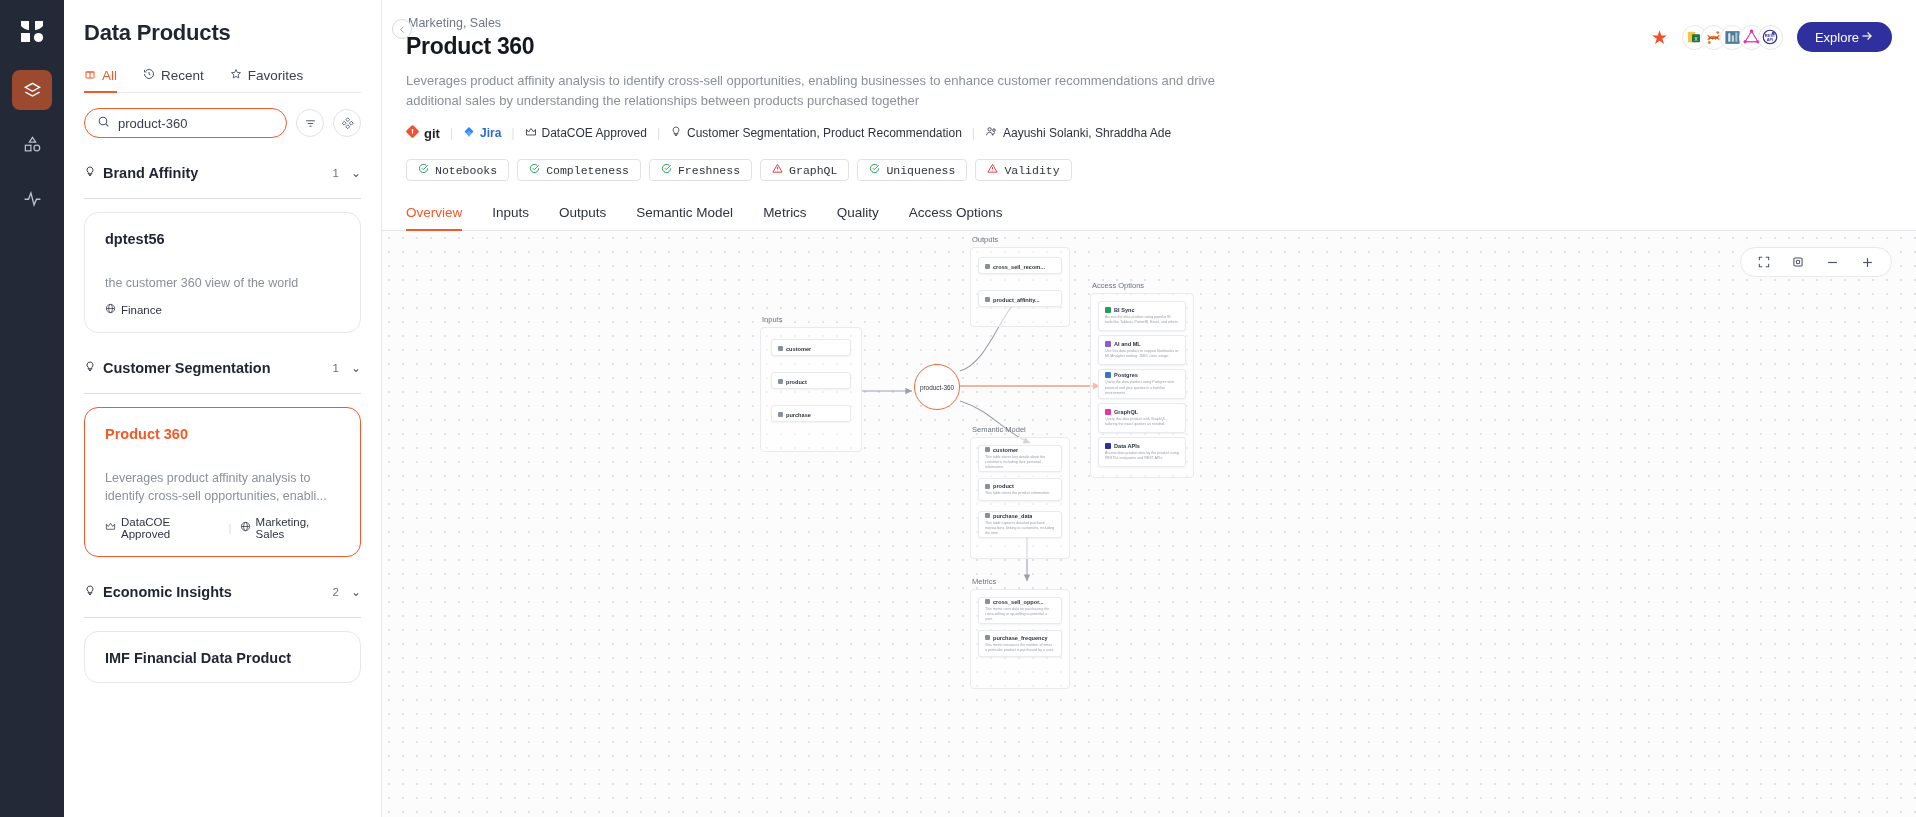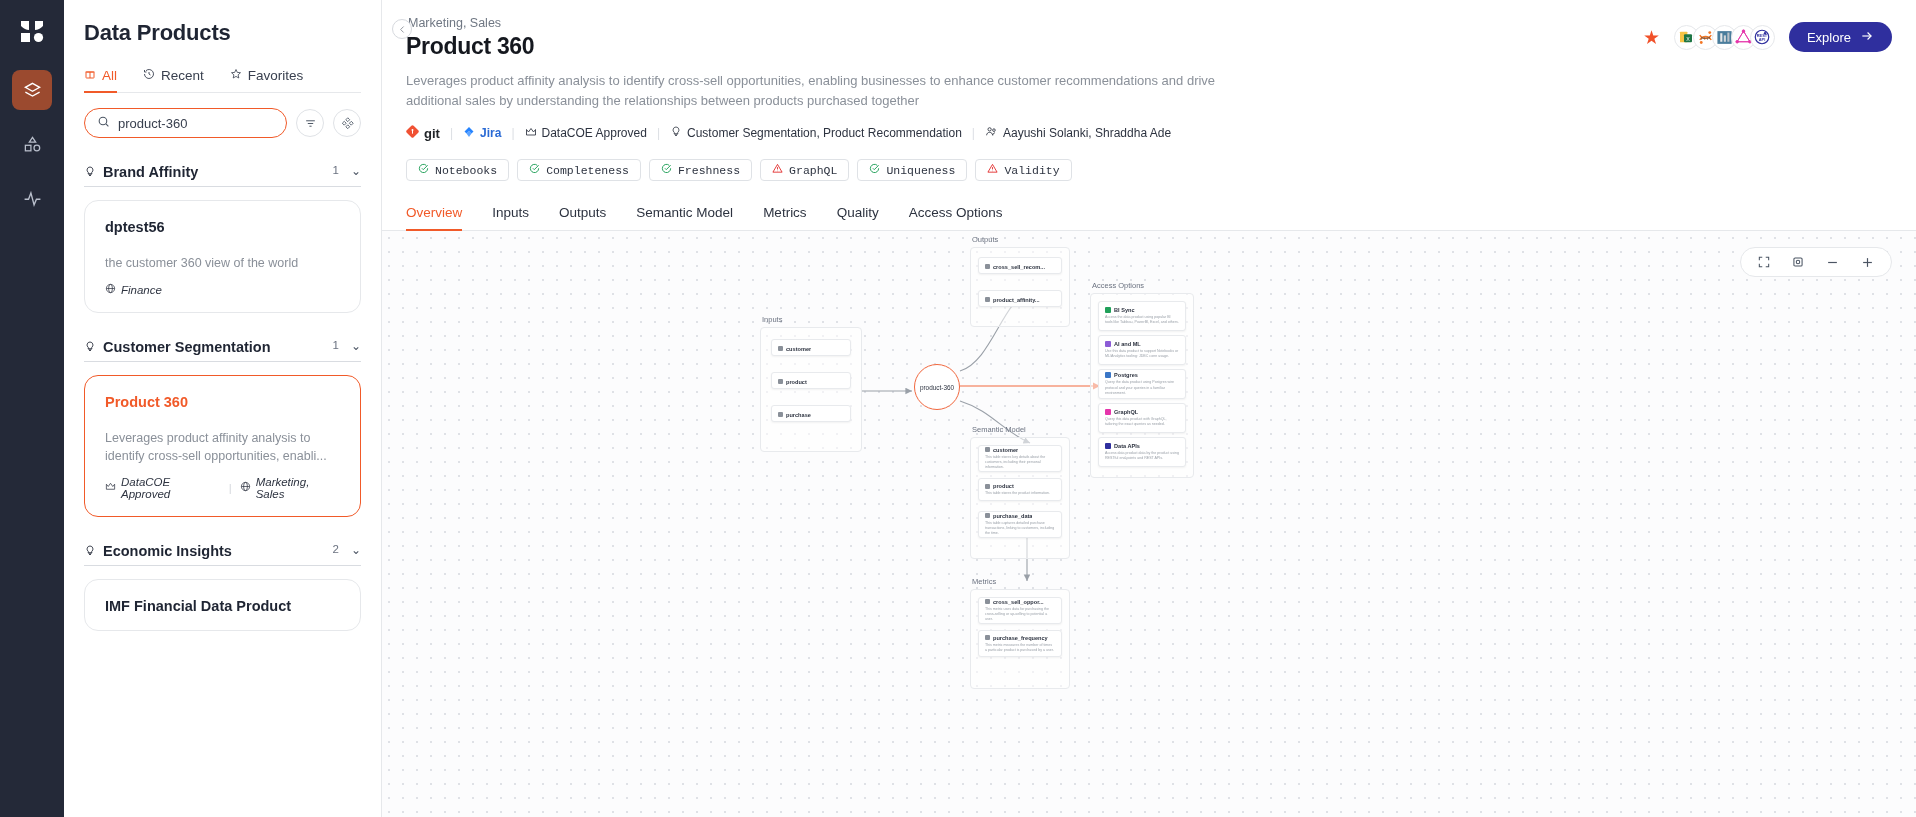--- a/index.html
+++ b/index.html
@@ -51,36 +51,36 @@
   .search-box input {
     border: none; outline: none; font-size: 13px; color: #39404f;
     font-family: "Liberation Sans", sans-serif; width: 100%; background: transparent;
   }
   .circ-btn {
     width: 28px; height: 28px; min-width:28px; border-radius: 50%; border: 1px solid #dfe2e6;
     display: flex; align-items: center; justify-content: center; cursor: pointer; background:#fff;
   }
 
   .group { margin-top: 26px; }
-  .group-head { display: flex; align-items: flex-start; padding-bottom: 4px; border-bottom: 1px solid #d9dce1; }
+  .group-head { display: flex; align-items: center; padding-bottom: 16px; border-bottom: 1px solid #d9dce1; }
   .group-name { font-size: 14.5px; font-weight: bold; color: #1f2533; margin-left: 7px; flex: 1; }
   .group-count { font-size: 11.5px; color: #6b7280; margin-right: 12px; }
   .chev { color:#4b5563; font-size: 12px; }
 
   .card {
     border: 1px solid #e6e8eb; border-radius: 14px; margin-top: 13px;
     padding: 18px 20px 16px 20px; background: #fff; cursor: pointer;
   }
   .card.sel { border: 1px solid #f15a29; }
   .card-title { font-size: 14.5px; font-weight: bold; color: #1f2533; }
   .card.sel .card-title { color: #f15a29; }
-  .card-desc { font-size: 12.5px; color: #8a9099; line-height: 1.38; margin-top: 20px; }
+  .card-desc { font-size: 12.5px; color: #8a9099; line-height: 1.38; margin-top: 28px; }
   .card-meta { display: flex; align-items: center; gap: 8px; margin-top: 11px; font-size: 11.5px; color: #2d3340; }
   .card-meta .sep { color: #d5d8dd; }
-  .mchip { display: flex; align-items: center; gap: 5px; font-style: italic; }
+  .mchip { display: flex; align-items: center; gap: 5px; }
 
   
   .main { flex: 1; height: 817px; display: flex; flex-direction: column; background:#fff; overflow:hidden; }
   .mainhead { padding: 16px 24px 0 24px; position: relative; }
   .back-btn {
     position: absolute; left: 10px; top: 19px;
     width: 20px; height: 20px; border-radius: 50%; border: 1px solid #d6d9de;
     display: flex; align-items: center; justify-content: center; cursor: pointer; background:#fff;
   }
   .crumb { font-size: 12.5px; color: #6f7783; margin-left: 2px; }
@@ -110,21 +110,21 @@
   .star { color: #f1512a; font-size: 19px; cursor: pointer; }
   .conn-stack { display: flex; align-items: center; }
   .conn {
     width: 25px; height: 25px; border-radius: 50%; background: #fff; border: 1px solid #e6e8eb;
     margin-left: -6px; display: flex; align-items: center; justify-content: center;
     font-size: 7px; overflow: hidden; cursor: pointer;
   }
   .conn:first-child { margin-left: 0; }
   .explore-btn {
     background: #2f2f9e; color: #fff; border-radius: 16px; height: 30px;
-    display: flex; align-items: center; gap: 9px; padding: 0 18px;
+    display: flex; align-items: center; gap: 1px; padding: 0 18px;
     font-size: 13px; cursor: pointer;
   }
 
   
   .canvaswrap { flex: 1; position: relative; overflow: hidden; background: #fcfcfd; }
   .dotgrid {
     position: absolute; inset: 0;
     background-image: radial-gradient(#dfe1e6 1px, transparent 1px);
     background-size: 14px 14px;
   }

